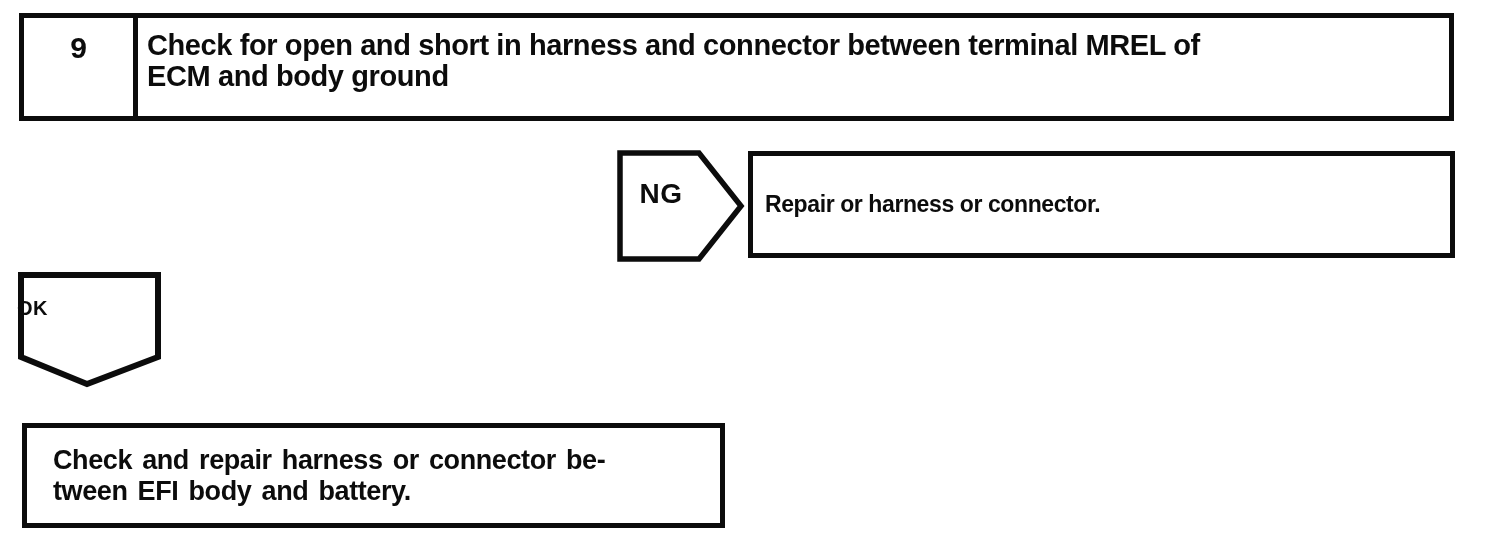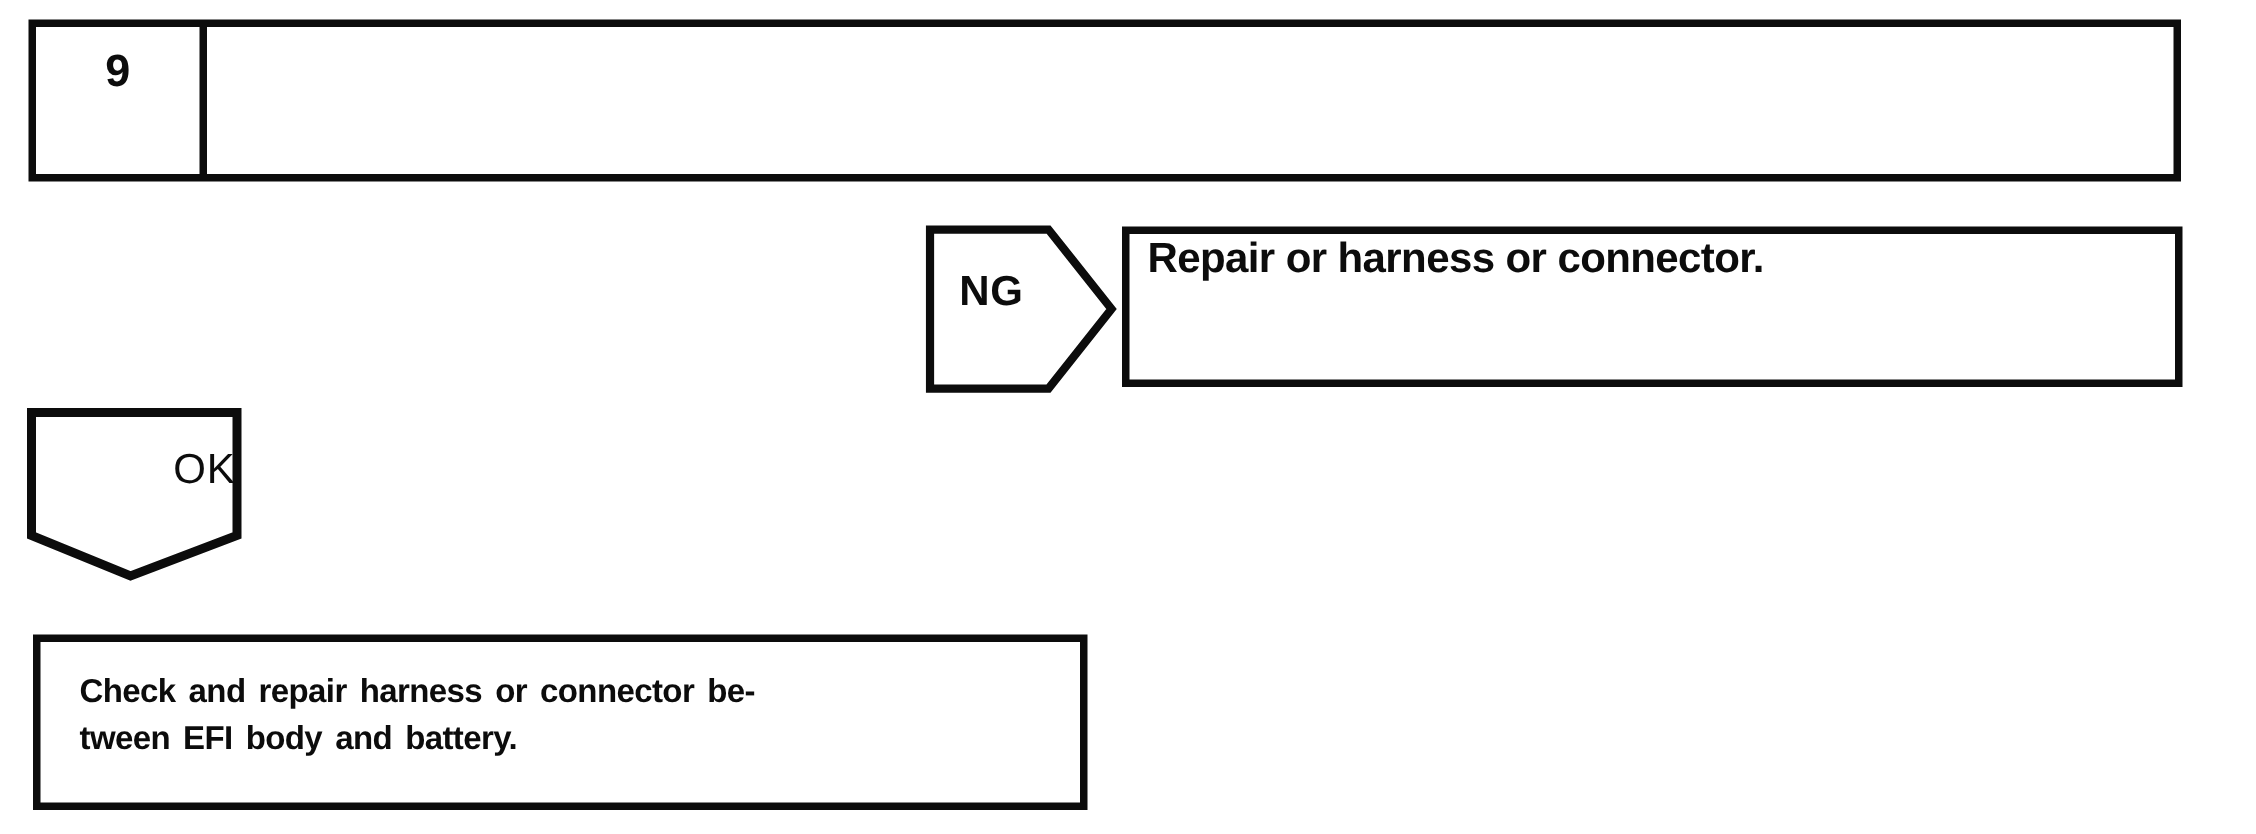--- a/index.html
+++ b/index.html
@@ -72,70 +72,75 @@
   .ng-result-box {
     position: absolute;
     left: 748px;
     top: 151px;
     width: 707px;
     height: 107px;
     border: 5px solid #0c0c0c;
     box-sizing: border-box;
     background: #ffffff;
     display: flex;
+    align-items: center;
     padding-left: 12px;
-    font-size: 28px;
+    font-size: 23px;
     font-weight: bold;
     letter-spacing: -0.4px;
   }
 
   
   .ok-arrow {
     position: absolute;
     left: 17px;
     top: 272px;
     width: 145px;
     height: 117px;
   }
   .ok-label {
     position: absolute;
     left: 17px;
     top: 297px;
     width: 140px;
-    text-align: right;
-    font-size: 28px;
-    font-weight: normal;
+    text-align: left;
+    font-size: 20px;
+    font-weight: bold;
     letter-spacing: 0.5px;
   }
 
   
   .final-box {
     position: absolute;
     left: 22px;
     top: 423px;
     width: 703px;
-    height: 117px;
+    height: 105px;
     border: 5px solid #0c0c0c;
     box-sizing: border-box;
     background: #ffffff;
     padding: 17px 14px 0 26px;
-    font-size: 22px;
+    font-size: 27px;
     font-weight: bold;
     line-height: 31px;
     letter-spacing: -0.4px;
     word-spacing: 3px;
   }
 </style>
 </head>
 <body>
 
 <div class="page">
 
   <div class="step-box">
     <div class="step-number-cell">9</div>
+    <div class="step-text-cell">
+      <div>Check for open and short in harness and connector between terminal MREL of</div>
+      <div>ECM and body ground</div>
+    </div>
   </div>
 
   <svg class="ng-arrow" viewBox="0 0 128 112" xmlns="http://www.w3.org/2000/svg">
     <polygon points="3,3 82,3 124,56 82,109 3,109" fill="#ffffff" stroke="#0c0c0c" stroke-width="5.5" stroke-linejoin="miter"></polygon>
   </svg>
   <div class="ng-label">NG</div>
 
   <div class="ng-result-box">
     <span>Repair or harness or connector.</span>
   </div>

